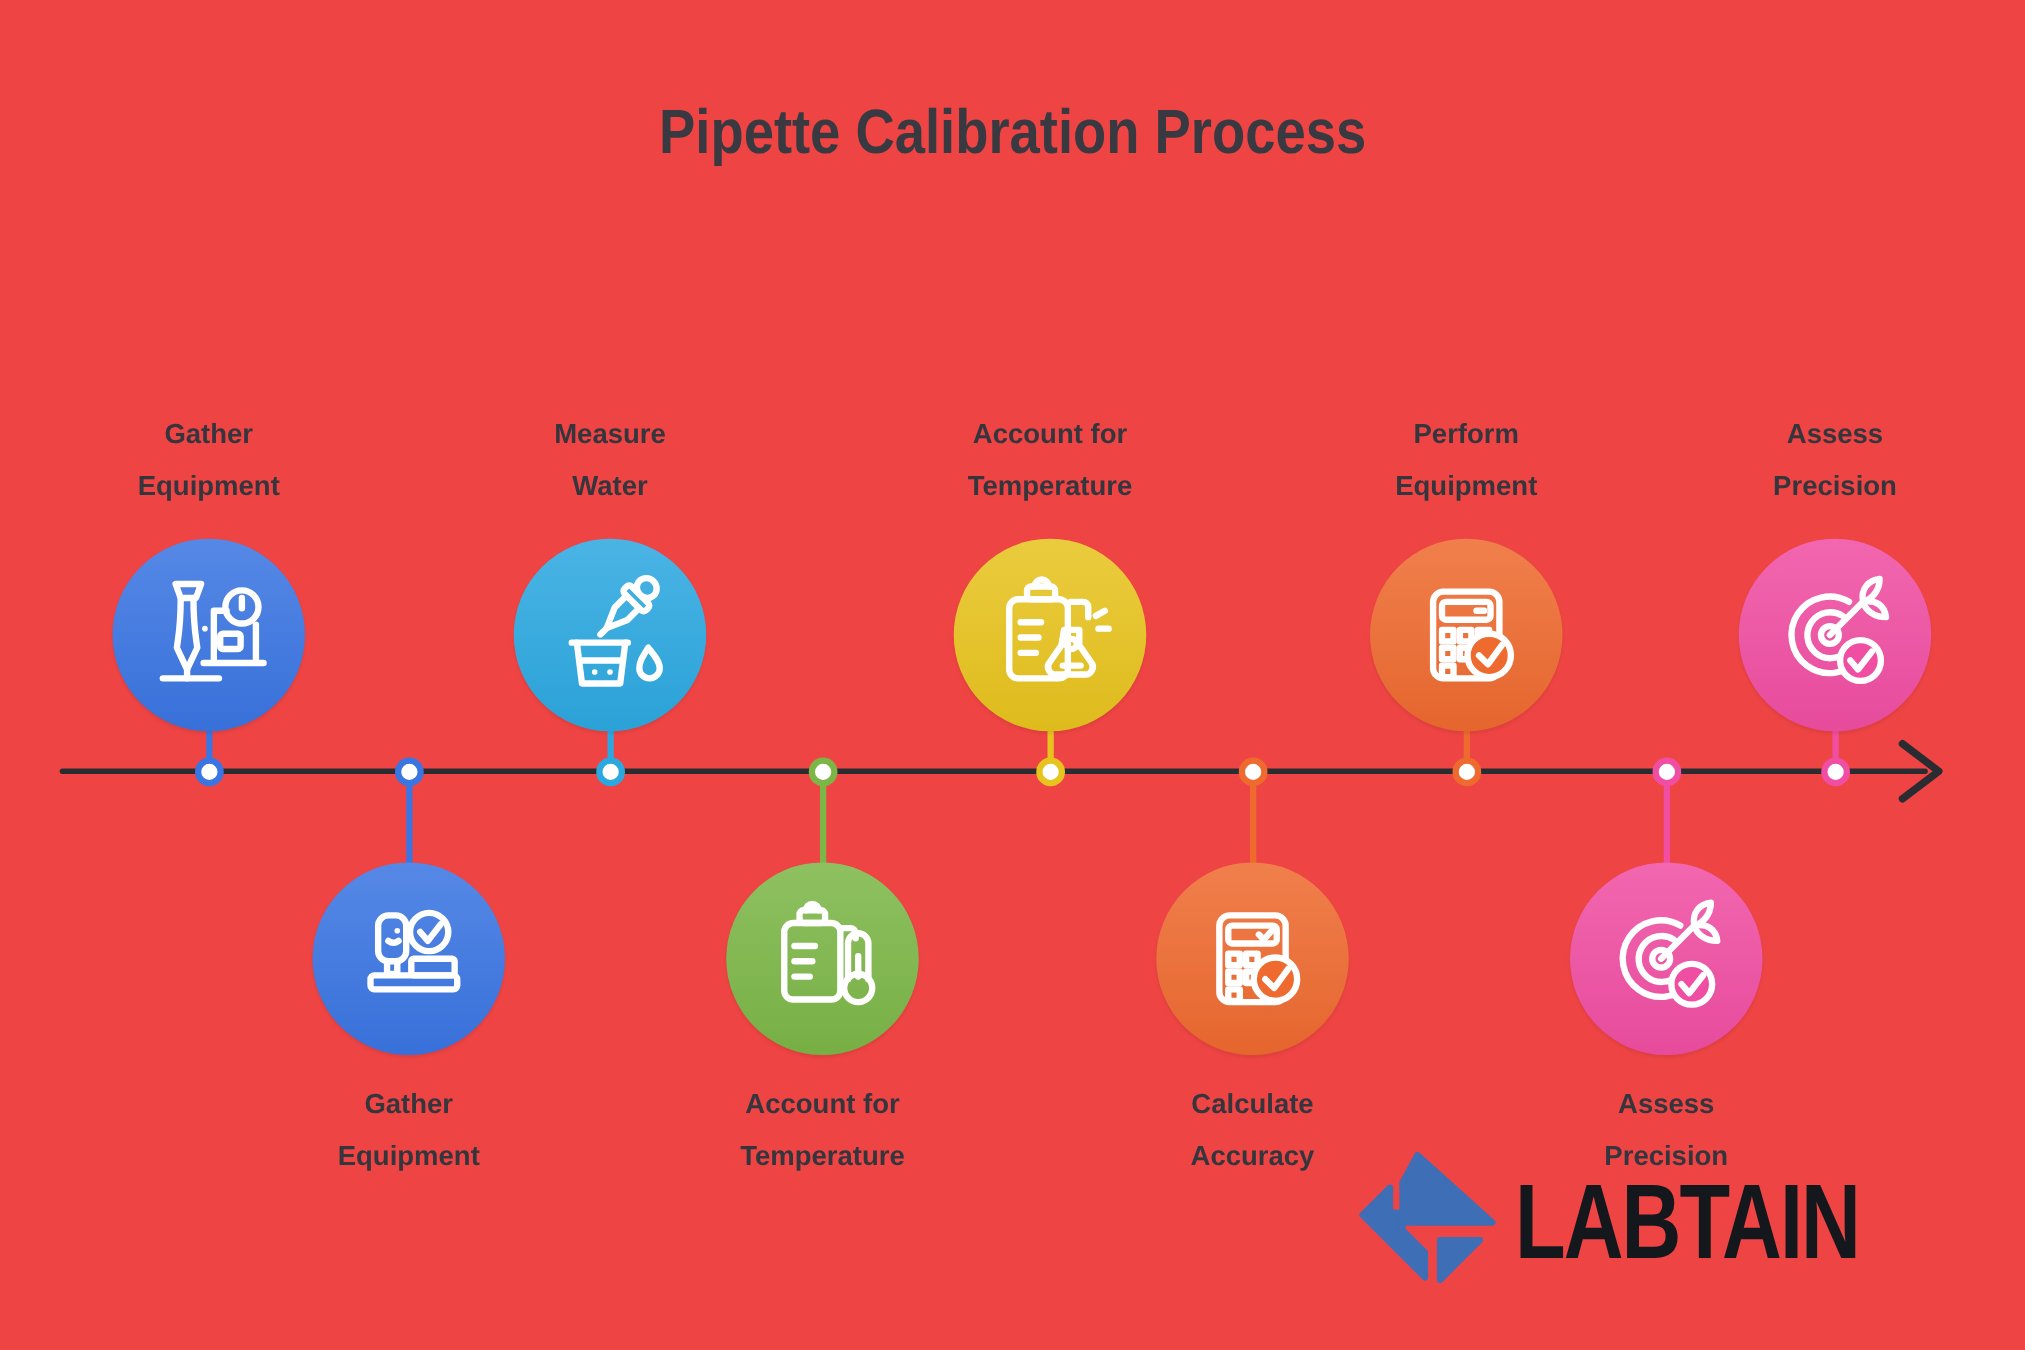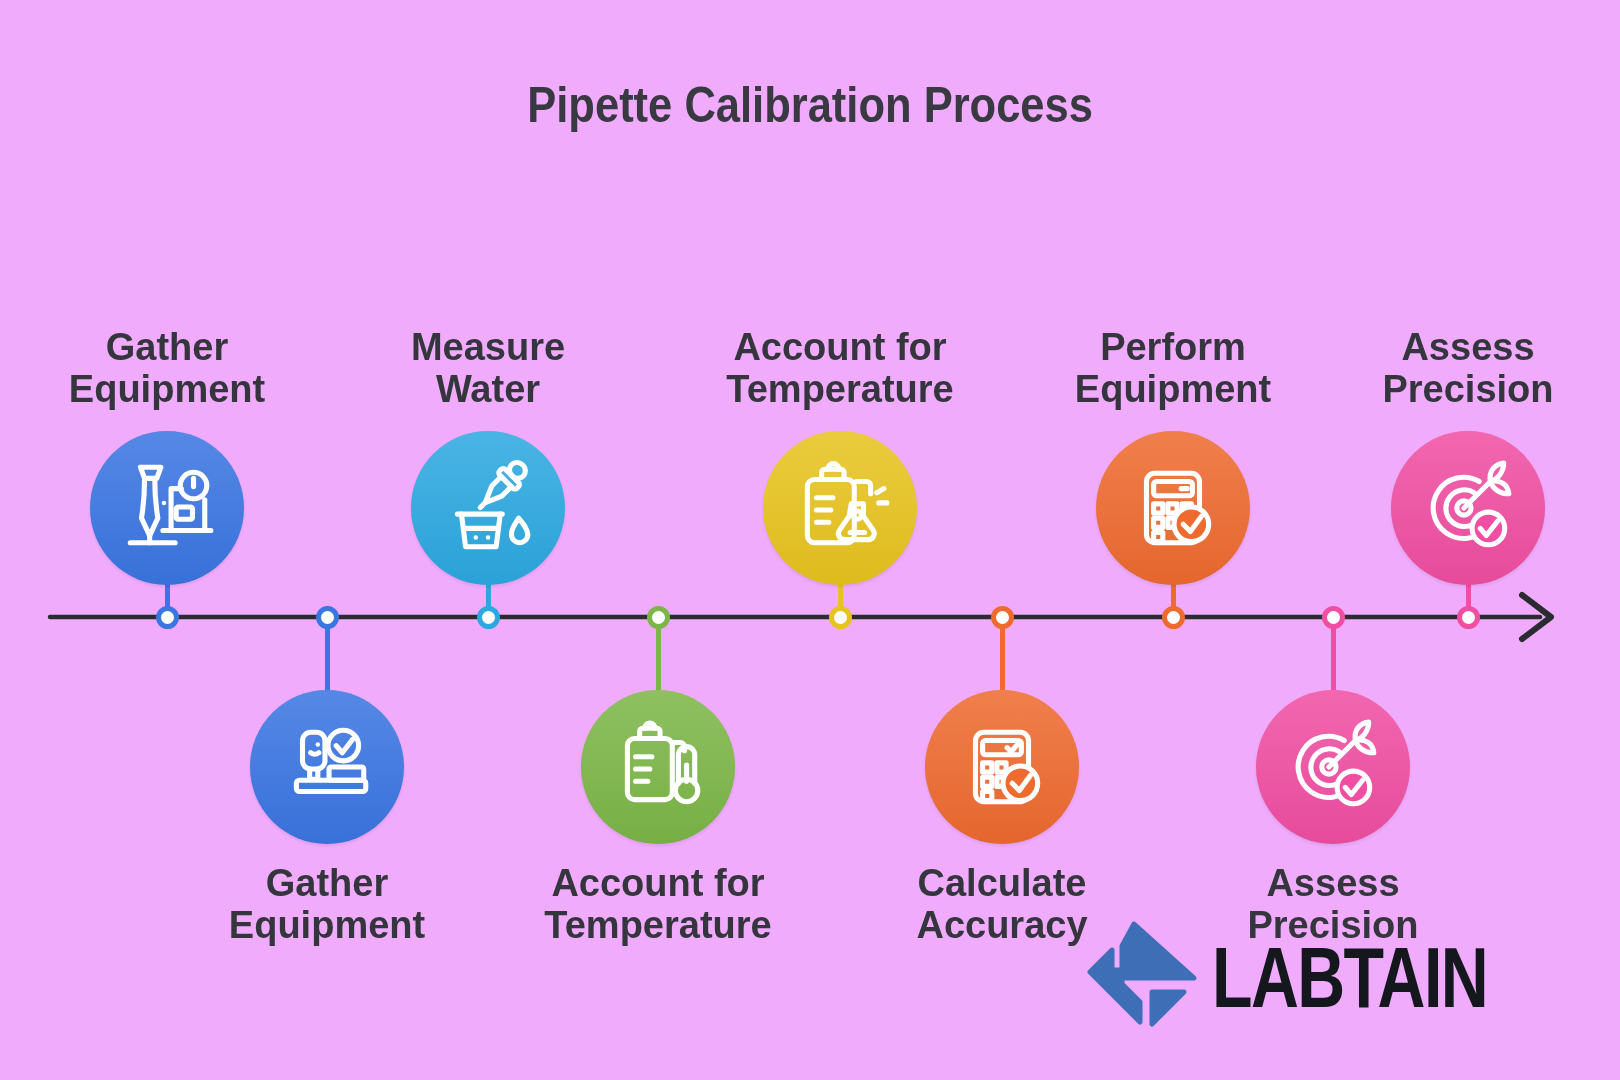--- a/index.html
+++ b/index.html
@@ -1,18 +1,18 @@
 <!DOCTYPE html>
 <html><head>
 <meta charset="utf-8">
 <style>
   html,body{margin:0;padding:0;background:#e8e8e8;}
   .canvas{
     position:relative;width:1620px;height:1080px;overflow:hidden;
-    background:#f0abfc;
+    background:#ef4444;
     font-family:"Liberation Sans", sans-serif;
   }
   .title-wrap{position:absolute;left:0;right:0;top:76px;text-align:center;}
   .title{
     display:inline-block;font-size:50px;font-weight:bold;color:#393a41;
     letter-spacing:0px;transform:scaleX(.87);transform-origin:center;white-space:nowrap;
   }
   .axis{position:absolute;left:0;top:0;z-index:1;}
   .stem{position:absolute;width:5px;border-radius:3px;z-index:2;}
   .dot{
@@ -25,21 +25,21 @@
     box-shadow:0 2px 3px rgba(0,0,0,.08);
   }
   .bubble::after{
     content:"";position:absolute;inset:0;border-radius:50%;
     background:linear-gradient(180deg,rgba(255,255,255,.14),rgba(0,0,0,.04));
     pointer-events:none;
   }
   .bubble svg{position:relative;z-index:1;}
   .step-label{
     position:absolute;transform:translateX(-50%);
-    font-size:38px;font-weight:bold;color:#35363d;line-height:42px;
+    font-size:22px;font-weight:bold;color:#35363d;line-height:42px;
     text-align:center;white-space:pre-line;z-index:2;
   }
   .logo{
     position:absolute;left:1082px;top:916px;display:flex;align-items:center;gap:10px;z-index:5;
   }
   .brand-name{
     display:inline-block;font-size:85px;font-weight:bold;color:#14181d;
     letter-spacing:-2px;transform:scaleX(.78);transform-origin:left center;white-space:nowrap;
   }
 </style>

